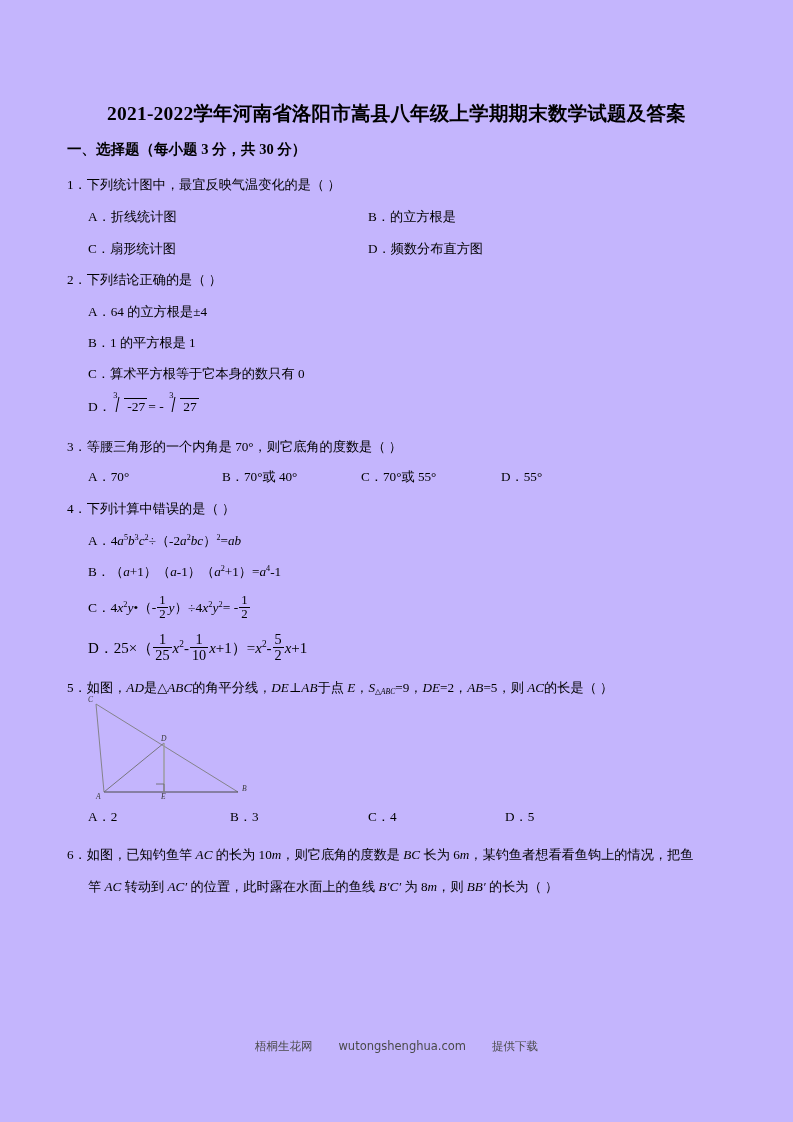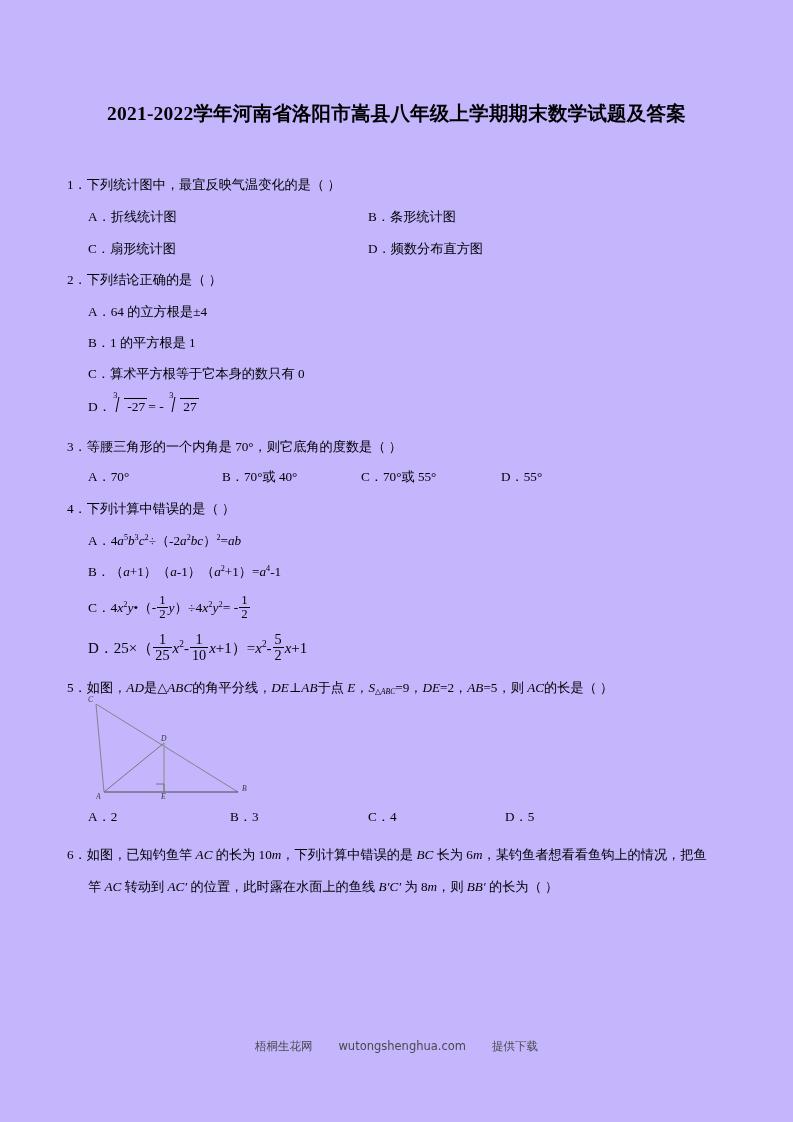--- a/index.html
+++ b/index.html
@@ -135,29 +135,30 @@
   .footer span { display: inline-block; }
   .footer .gap { width: 26px; }
 </style>
 </head>
 <body>
 
 <div class="page">
 
   <div class="doc-title">2021-2022学年河南省洛阳市嵩县八年级上学期期末数学试题及答案</div>
 
+  <div class="section-head">一、选择题（每小题 3 分，共 30 分）</div>
 
   <div class="q" style="left:67px; top:175px;">
     <span>1．</span><span>下列统计图中，最宜反映气温变化的是（        ）</span>
   </div>
   <div class="opt" style="left:88px; top:208px;">
     <span>A．</span><span>折线统计图</span>
   </div>
   <div class="opt" style="left:368px; top:208px;">
-    <span>B．</span><span>条形统计图</span>
+    <span>B．</span><span>的立方根是</span>
   </div>
   <div class="opt" style="left:88px; top:240px;">
     <span>C．</span><span>扇形统计图</span>
   </div>
   <div class="opt" style="left:368px; top:240px;">
     <span>D．</span><span>频数分布直方图</span>
   </div>
 
   <div class="q" style="left:67px; top:270px;">
     <span>2．</span><span>下列结论正确的是（        ）</span>
@@ -245,21 +246,21 @@
     <span>B．</span><span>3</span>
   </div>
   <div class="opt" style="left:368px; top:808px;">
     <span>C．</span><span>4</span>
   </div>
   <div class="opt" style="left:505px; top:808px;">
     <span>D．</span><span>5</span>
   </div>
 
   <div class="q" style="left:67px; top:845px;">
-    <span>6．</span><span>如图，已知钓鱼竿 </span><span class="ital">AC</span><span> 的长为 10</span><span class="ital">m</span><span>，下列计算中错误的是 </span><span class="ital">BC</span><span> 长为 6</span><span class="ital">m</span><span>，某钓鱼者想看看鱼钩上的情况，把鱼</span>
+    <span>6．</span><span>如图，已知钓鱼竿 </span><span class="ital">AC</span><span> 的长为 10</span><span class="ital">m</span><span>，则它底角的度数是 </span><span class="ital">BC</span><span> 长为 6</span><span class="ital">m</span><span>，某钓鱼者想看看鱼钩上的情况，把鱼</span>
   </div>
   <div class="q" style="left:88px; top:877px;">
     <span>竿 </span><span class="ital">AC</span><span> 转动到 </span><span class="ital">AC′</span><span> 的位置，此时露在水面上的鱼线 </span><span class="ital">B′C′</span><span> 为 8</span><span class="ital">m</span><span>，则 </span><span class="ital">BB′</span><span> 的长为（        ）</span>
   </div>
 
   <div class="footer">
     <span>梧桐生花网</span><span class="gap"></span><span>wutongshenghua.com</span><span class="gap"></span><span>提供下载</span>
   </div>
 
 </div>

